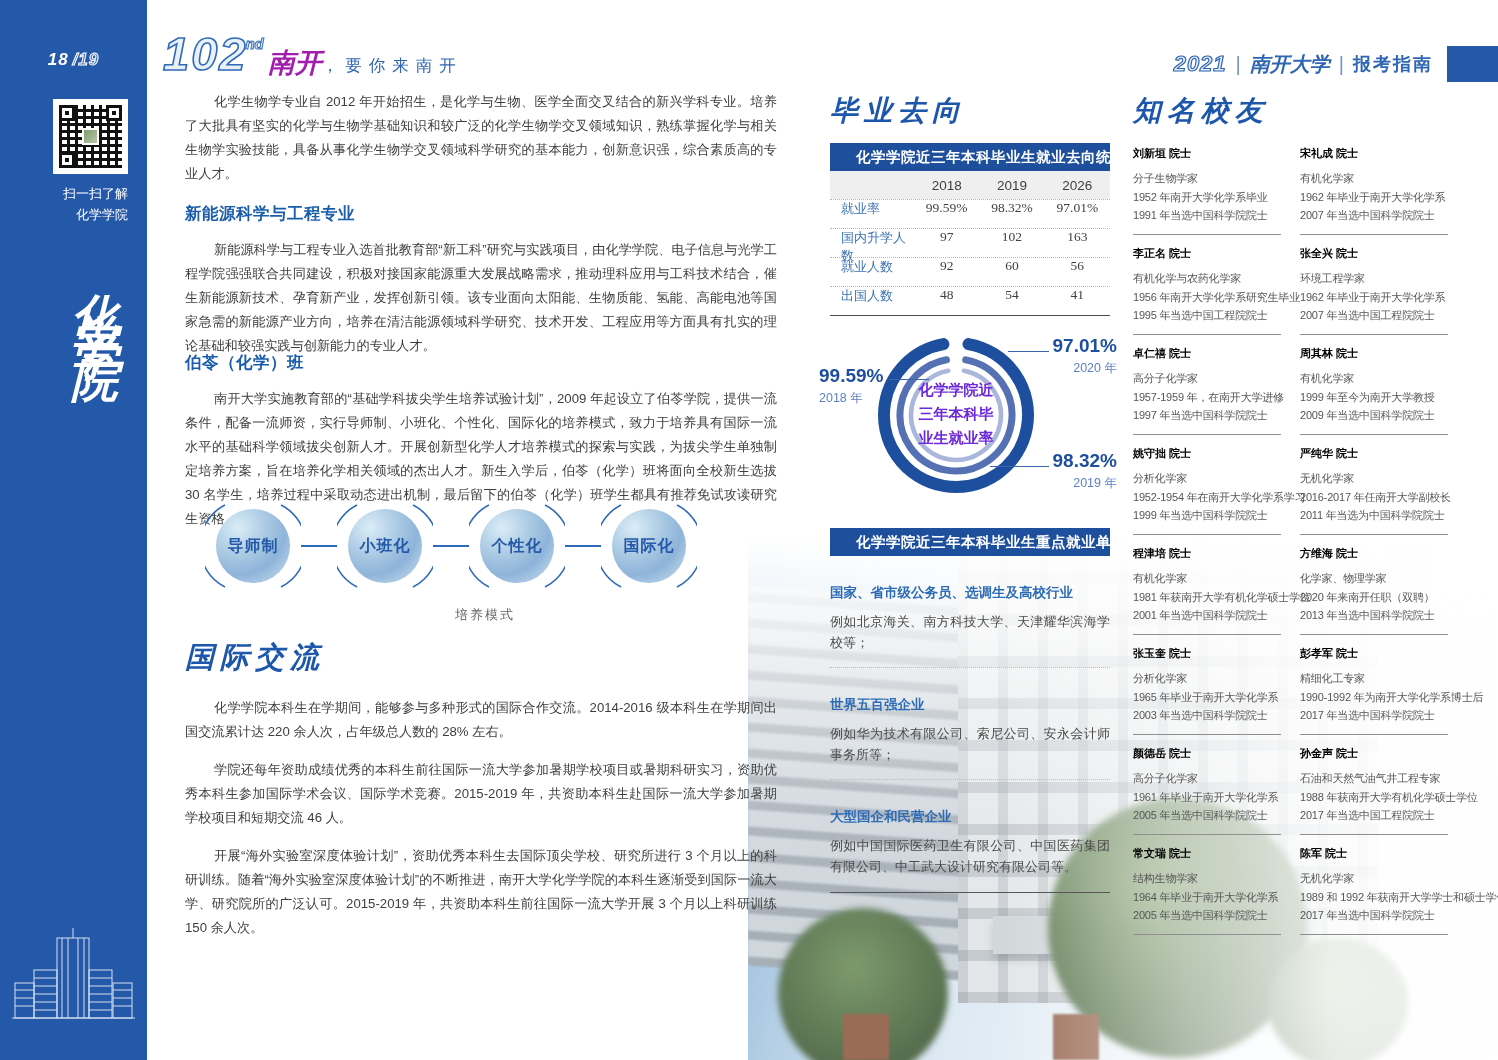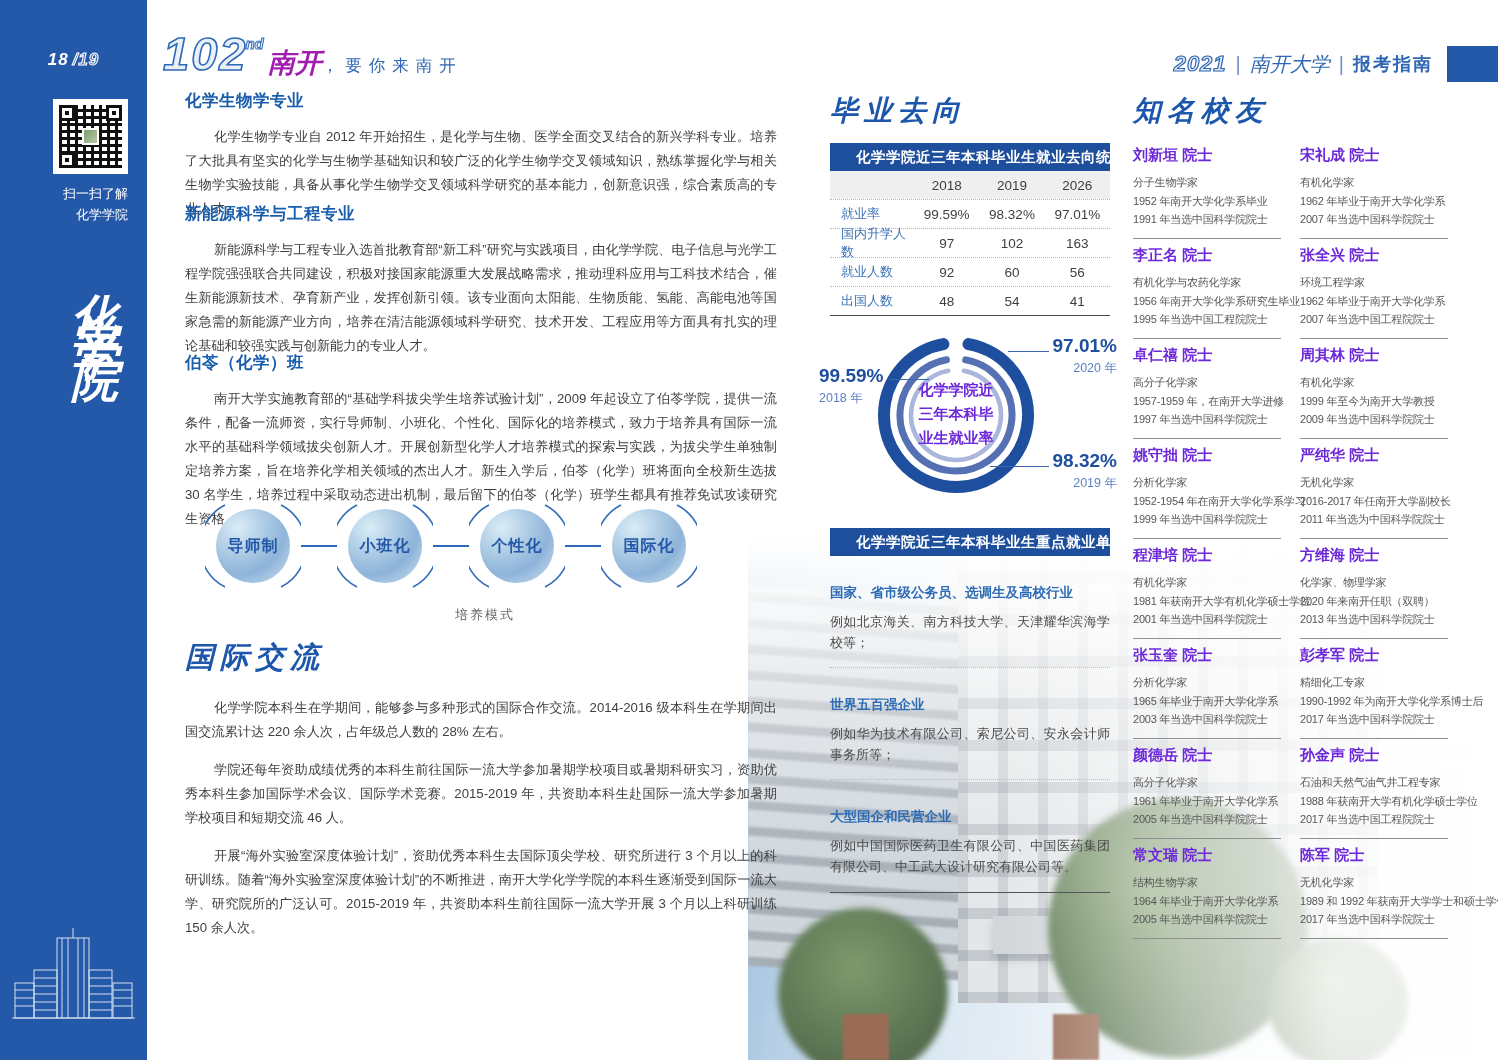--- a/index.html
+++ b/index.html
@@ -27,21 +27,21 @@
 
   
   .logo102 { position:absolute; left:163px; top:30px; display:flex; align-items:flex-end; z-index:2; }
   .num102 { font-style:italic; font-weight:bold; font-size:47px; line-height:48px; color:rgba(46,106,184,0.10); -webkit-text-stroke:1.6px #2e6ab8; letter-spacing:2px; }
   .nd102 { font-style:italic; font-weight:bold; font-size:15px; color:rgba(46,106,184,0.10); -webkit-text-stroke:1px #2e6ab8; position:relative; top:-26px; left:-2px; }
   .slogan-script { font-family:"DejaVu Serif","Liberation Serif",serif; font-style:italic; font-weight:bold; font-size:27px; color:#a21caf; margin-left:2px; line-height:30px; }
   .slogan-rest { font-size:16.5px; color:#2e66b4; letter-spacing:7px; font-weight:500; line-height:26px; }
   .top-right { position:absolute; right:0; top:46px; display:flex; align-items:center; z-index:2; }
   .tr-year { font-style:italic; font-weight:bold; font-size:22px; color:rgba(46,102,180,0.12); -webkit-text-stroke:1.2px #2e66b4; letter-spacing:1px; }
   .tr-sep { color:#6e94c8; font-weight:300; font-size:20px; margin:0 9px; }
-  .tr-univ { font-family:"DejaVu Serif","Liberation Serif",serif; font-style:italic; font-weight:normal; font-size:20px; color:#2e66b4; }
+  .tr-univ { font-family:"DejaVu Serif","Liberation Serif",serif; font-style:italic; font-weight:bold; font-size:20px; color:#2e66b4; }
   .tr-guide { font-size:18px; font-weight:bold; color:#2e66b4; letter-spacing:2px; }
   .tr-block { width:51px; height:36px; background:#2458a8; margin-left:14px; }
 
   
   .col-left { position:absolute; left:185px; top:0; width:592px; z-index:2; }
   .sec { position:absolute; left:0; width:592px; }
   .sec-title { font-size:16.5px; color:#1a5dab; font-weight:bold; margin-bottom:13px; letter-spacing:0.5px; }
   .body-p { font-size:13.2px; line-height:24px; color:#3e3e3e; text-align:justify; text-indent:2.2em; }
   .sec1{ top:90px; } .sec2{ top:203px; } .sec3{ top:352px; }
 
@@ -63,21 +63,21 @@
   .intl-title { font-size:29px; margin-bottom:18px; }
   .intl .body-p { margin-top:14px; }
 
   
   .mid-title { position:absolute; left:830px; top:92px; font-size:28px; z-index:2; }
   .stats { position:absolute; left:830px; top:143px; width:280px; z-index:2; }
   .panel-head { background:#1d4f9c; color:#fff; font-weight:bold; font-size:14.5px; line-height:28px; height:28px; padding:0 26px; letter-spacing:0.5px; white-space:nowrap; }
   .year-row { display:flex; background:#efefef; height:28px; align-items:center; }
   .t-label-col { flex:0 0 84px; padding-left:11px; }
   .t-val { flex:1; text-align:center; font-size:13.5px; color:#3f3f3f; }
-  .t-row { display:flex; height:29px; align-items:center; border-top:1px dotted #b9b9b9; }
+  .t-row { display:flex; height:29px; border-top:1px dotted #b9b9b9;font-family:Liberation Serif, serif; }
   .t-row:first-of-type { border-top:none; }
   .t-row .t-label { flex:0 0 84px; padding-left:11px; font-size:13px; color:#3a72b4; }
   .t-bottom { border-top:1.5px solid #4a4a4a; }
 
   .donut-area { position:absolute; left:815px; top:335px; width:300px; height:195px; z-index:2; }
   .donut-center { position:absolute; left:84px; top:43px; width:114px; text-align:center; font-size:15px; line-height:24px; font-weight:bold; color:#6d28d9; }
   .dline { position:absolute; height:1px; background:#3a66ad; }
   .callout { position:absolute; }
   .callout .pct { font-size:19px; font-weight:bold; color:#1e4f9e; display:block; }
   .callout .yr { font-size:12.5px; color:#5b82c4; display:block; margin-top:3px; }
@@ -89,21 +89,21 @@
   .emp-item { padding-top:28px; }
   .emp-cat { font-size:13.5px; font-weight:bold; color:#2d6cb5; margin-bottom:9px; }
   .emp-ex { font-size:13px; color:#4a4a4a; line-height:21px; text-align:justify; }
   .emp-sep { border-top:1px dotted #bcbcbc; margin-top:14px; }
   .emp-end { border-top:1.5px solid #555; margin-top:15px; }
 
   
   .right-title { position:absolute; left:1133px; top:92px; font-size:28px; z-index:2; }
   .alumni-grid { position:absolute; left:1133px; top:146px; width:350px; display:grid; grid-template-columns:167px 167px; column-gap:0; z-index:2; }
   .alum { height:100px; overflow:visible; }
-  .alum .a-name { font-size:15px; font-weight:bold; color:#6d28d9; margin-bottom:8px; white-space:nowrap; }
+  .alum .a-name { font-size:11px; font-weight:bold; color:#000000; margin-bottom:8px; white-space:nowrap; }
   .alum .a-line { font-size:11px; line-height:18.5px; color:#565656; white-space:nowrap; letter-spacing:-0.2px; }
   .alum .a-div { width:148px; border-bottom:1px solid #8f8f8f; margin-top:9px; }
 
   
   .photo { position:absolute; left:748px; top:538px; width:750px; height:522px; z-index:0; overflow:hidden; }
   .ph-sky { position:absolute; inset:0; background:linear-gradient(100deg,#8fb6da 0%,#b6d0e6 14%,#dde9f3 34%,#f2f6fa 60%,#fafcfd 100%); }
   .ph-far { position:absolute; left:0; top:55px; width:215px; height:380px; background:#cfd6dc; transform:skewY(4deg); filter:blur(1px);
      background-image:repeating-linear-gradient(0deg, rgba(90,100,112,.35) 0 9px, transparent 9px 26px); }
   .ph-main { position:absolute; left:210px; top:0; width:420px; height:465px; background:#e4e7e9; filter:blur(0.5px);
      background-image:
@@ -196,21 +196,20 @@
     <span class="tr-year">2021</span>
     <span class="tr-sep">|</span>
     <span class="tr-univ">南开大学</span>
     <span class="tr-sep">|</span>
     <span class="tr-guide">报考指南</span>
     <span class="tr-block"></span>
   </div>
 
   <div class="col-left">
     <div class="sec sec1">
-      <div class="sec-title">化学生物学专业</div>
       <p class="body-p">化学生物学专业自 2012 年开始招生，是化学与生物、医学全面交叉结合的新兴学科专业。培养了大批具有坚实的化学与生物学基础知识和较广泛的化学生物学交叉领域知识，熟练掌握化学与相关生物学实验技能，具备从事化学生物学交叉领域科学研究的基本能力，创新意识强，综合素质高的专业人才。</p>
     </div>
     <div class="sec sec2">
       <div class="sec-title">新能源科学与工程专业</div>
       <p class="body-p">新能源科学与工程专业入选首批教育部“新工科”研究与实践项目，由化学学院、电子信息与光学工程学院强强联合共同建设，积极对接国家能源重大发展战略需求，推动理科应用与工科技术结合，催生新能源新技术、孕育新产业，发挥创新引领。该专业面向太阳能、生物质能、氢能、高能电池等国家急需的新能源产业方向，培养在清洁能源领域科学研究、技术开发、工程应用等方面具有扎实的理论基础和较强实践与创新能力的专业人才。</p>
     </div>
     <div class="sec sec3">
       <div class="sec-title">伯苓（化学）班</div>
       <p class="body-p">南开大学实施教育部的“基础学科拔尖学生培养试验计划”，2009 年起设立了伯苓学院，提供一流条件，配备一流师资，实行导师制、小班化、个性化、国际化的培养模式，致力于培养具有国际一流水平的基础科学领域拔尖创新人才。开展创新型化学人才培养模式的探索与实践，为拔尖学生单独制定培养方案，旨在培养化学相关领域的杰出人才。新生入学后，伯苓（化学）班将面向全校新生选拔 30 名学生，培养过程中采取动态进出机制，最后留下的伯苓（化学）班学生都具有推荐免试攻读研究生资格。</p>
     </div>

